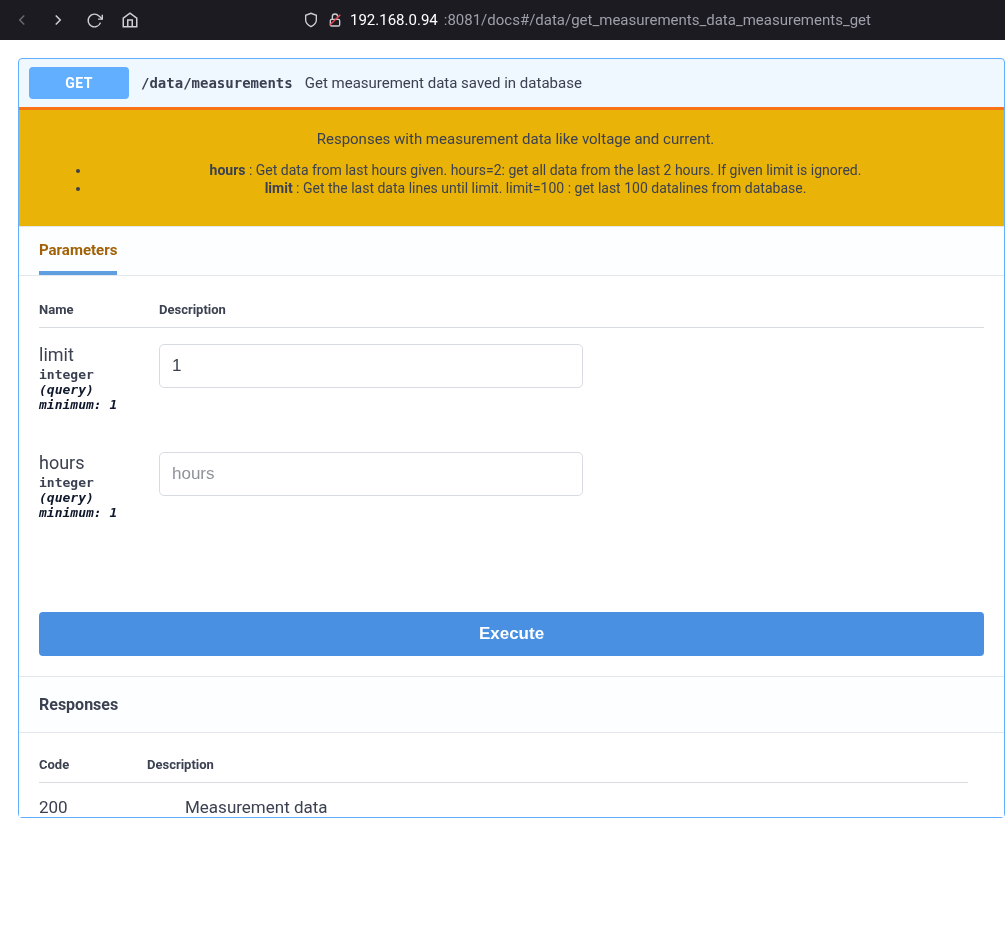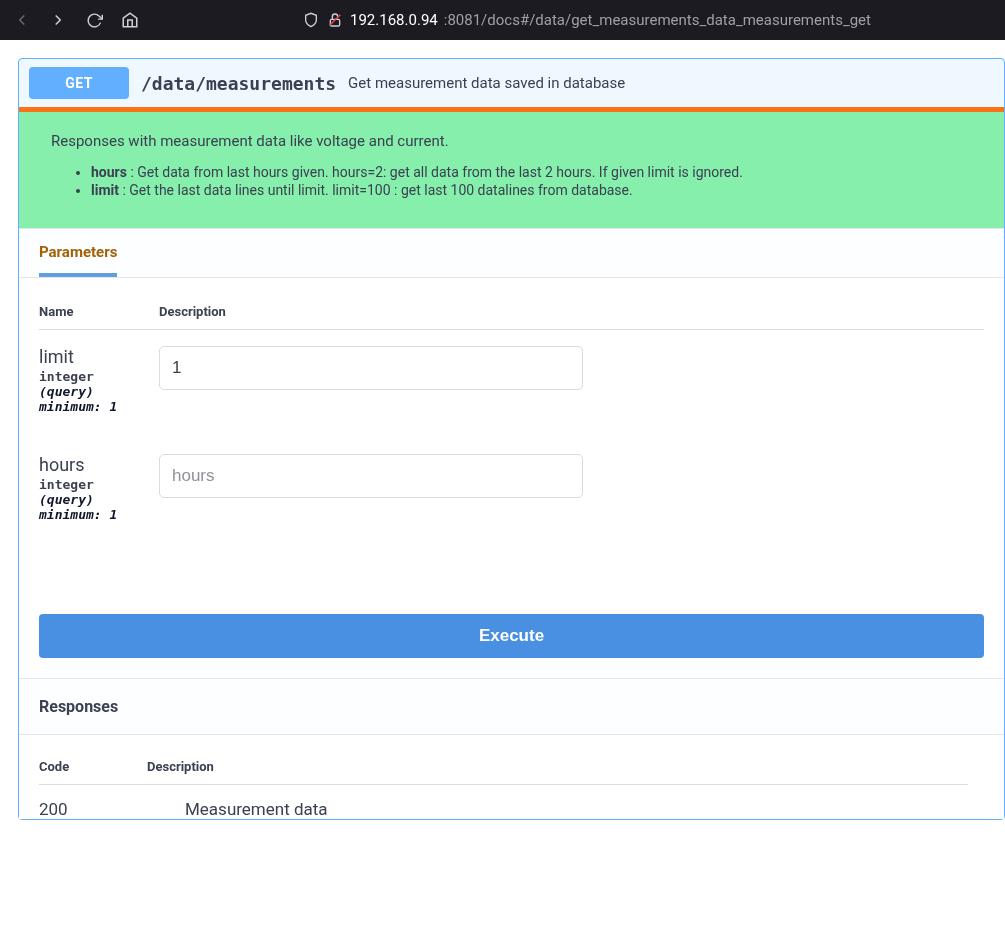--- a/index.html
+++ b/index.html
@@ -56,49 +56,50 @@
     border: 1px solid #61affe;
     border-radius: 4px;
     background: #eff7ff;
     width: 100%;
   }
   .op-summary {
     display: flex;
     align-items: center;
     gap: 12px;
     padding: 8px 10px;
-    border-bottom: 5px solid #f97316;
+    border-bottom: 3px solid #f97316;
   }
   .method-badge {
     background: #61affe;
     color: #fff;
     font-weight: 700;
     font-size: 14px;
     padding: 8px 0;
     width: 100px;
     text-align: center;
     border-radius: 4px;
     letter-spacing: .5px;
   }
   .op-path {
     font-family: ui-monospace, Menlo, Consolas, monospace;
     font-weight: 700;
-    font-size: 18px;
+    font-size: 14px;
     color: #3b4151;
   }
   .op-desc {
     font-size: 15px;
     color: #3b4151;
   }
 
   .op-body {
-    background: #86efac;
+    background: #eab308;
     padding: 20px 24px 28px 32px;
     color: #3b4151;
     font-size: 15px;
+    text-align: center;
   }
   .op-body p.lead { margin-bottom: 14px; }
   .op-body ul { padding-left: 40px; }
   .op-body li { margin-bottom: 2px; font-size:14px; }
   .op-body li b { font-weight: 700; }
 
   .section-tabs {
     background: #fdfeff;
     border-top: 1px solid #e4e7ec;
     border-bottom: 1px solid #e4e7ec;

